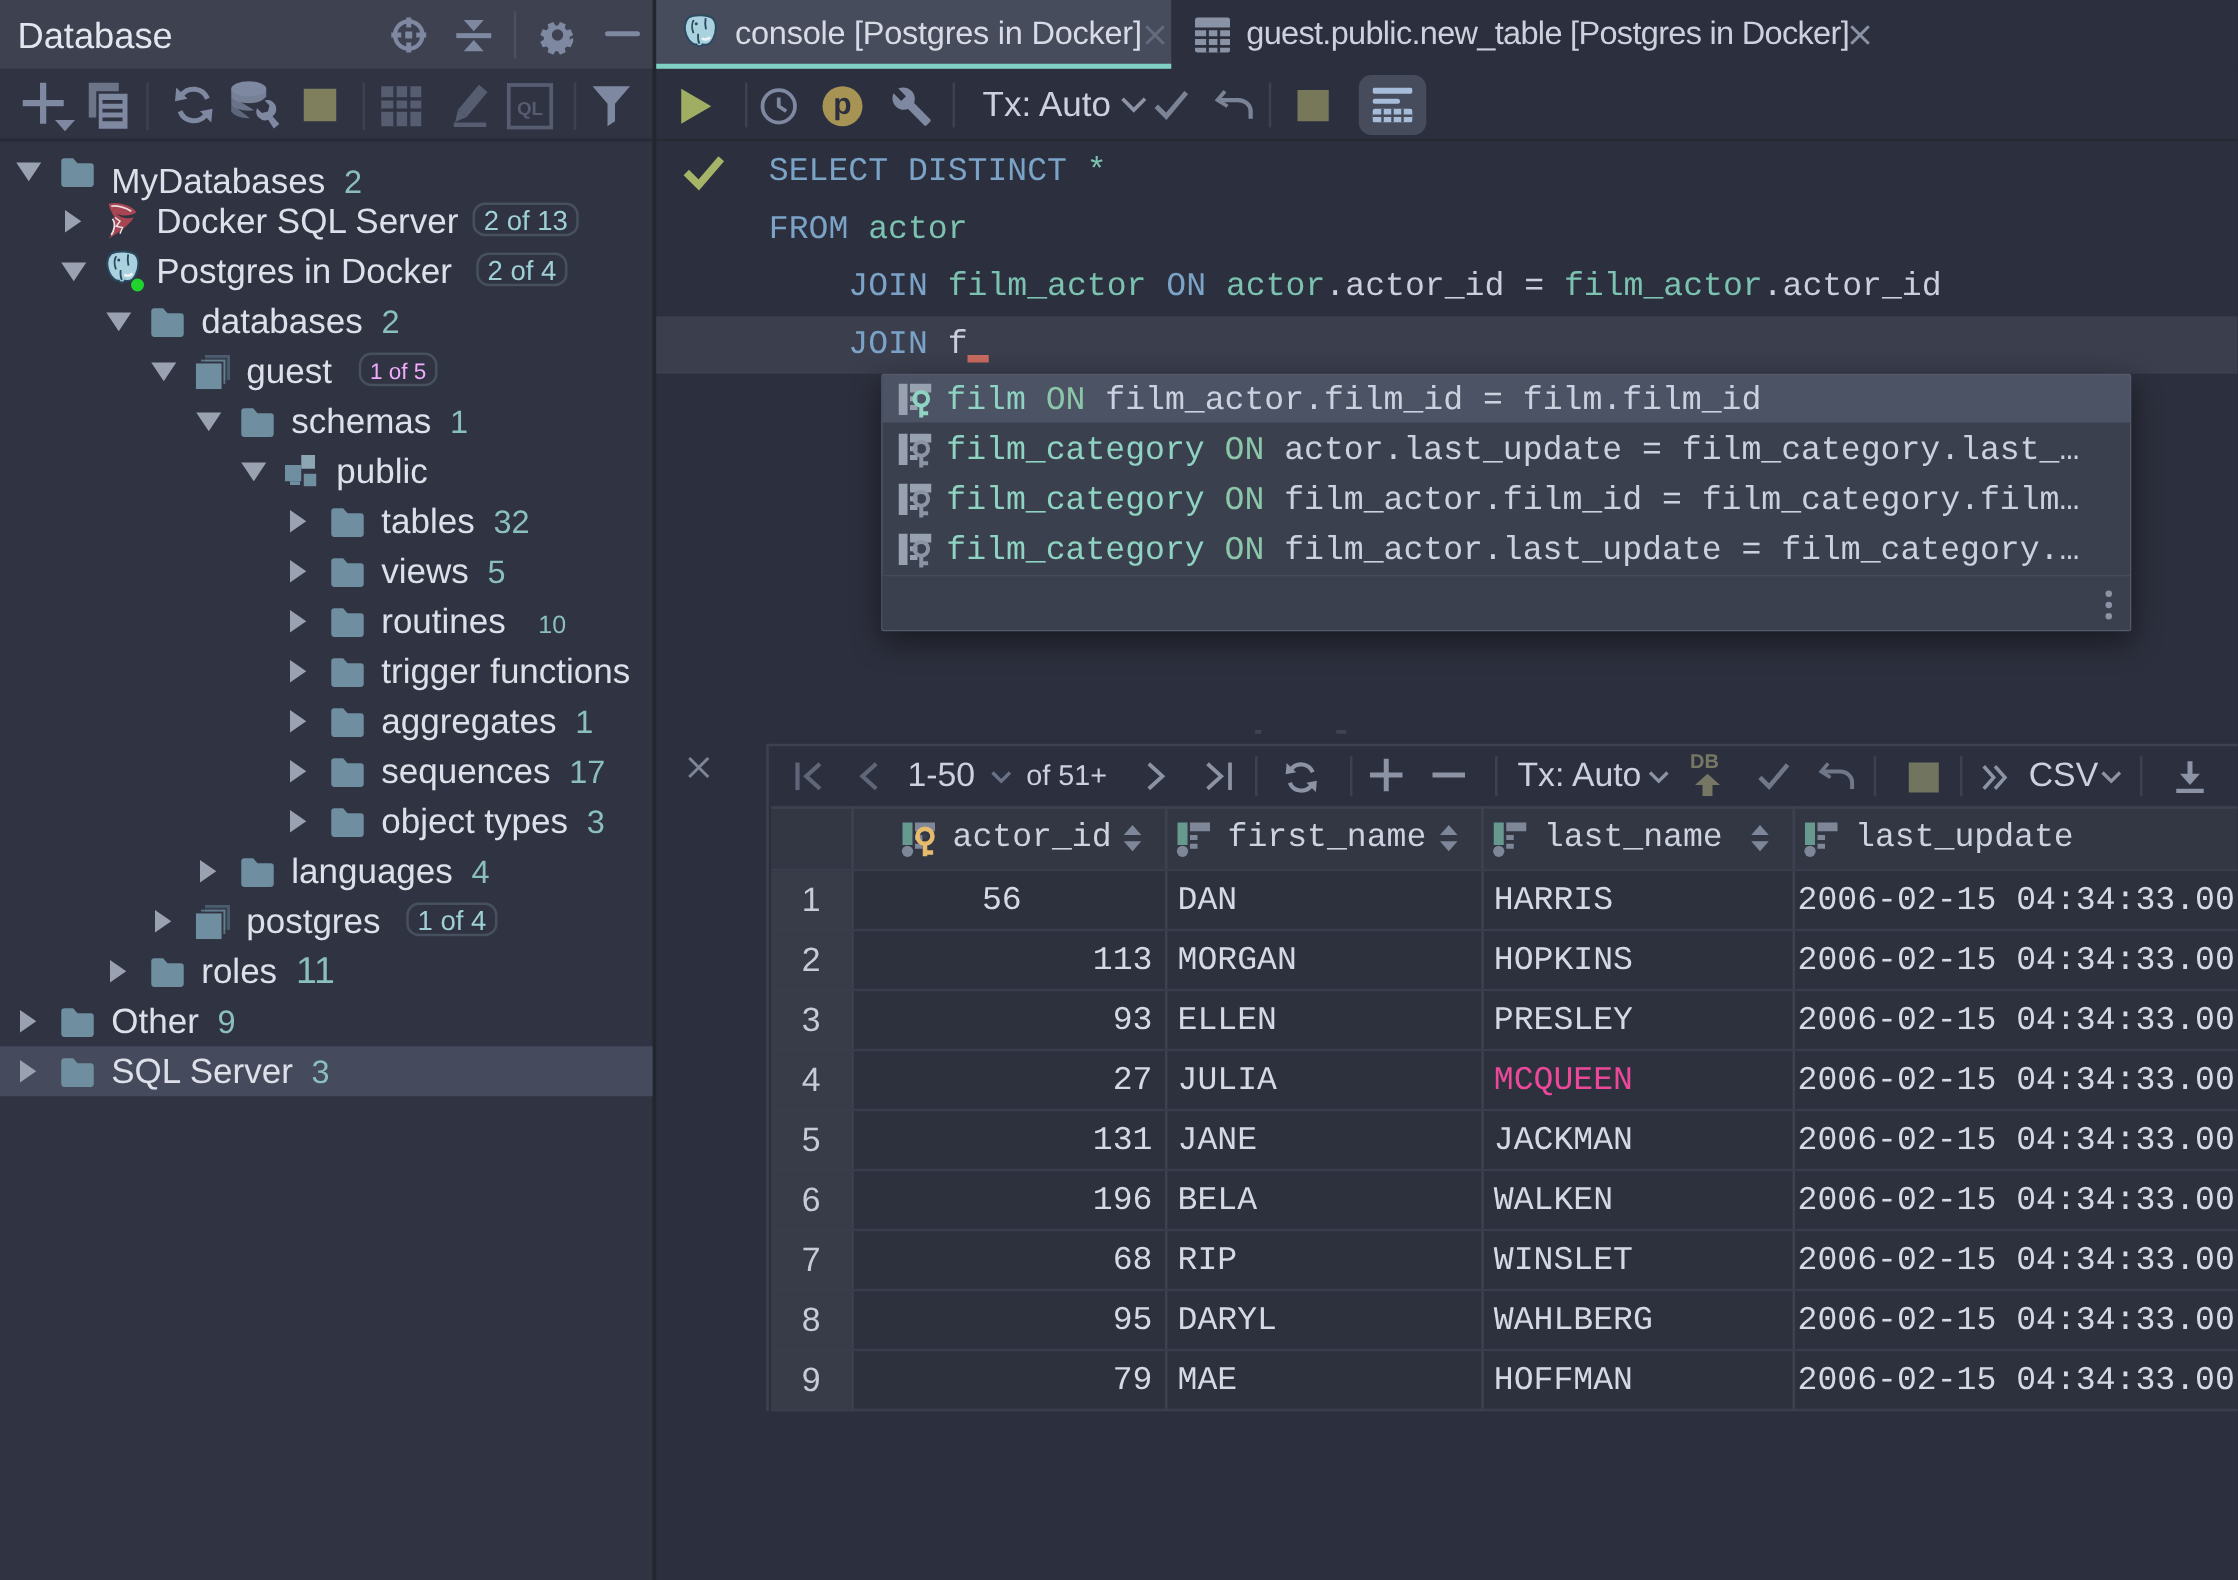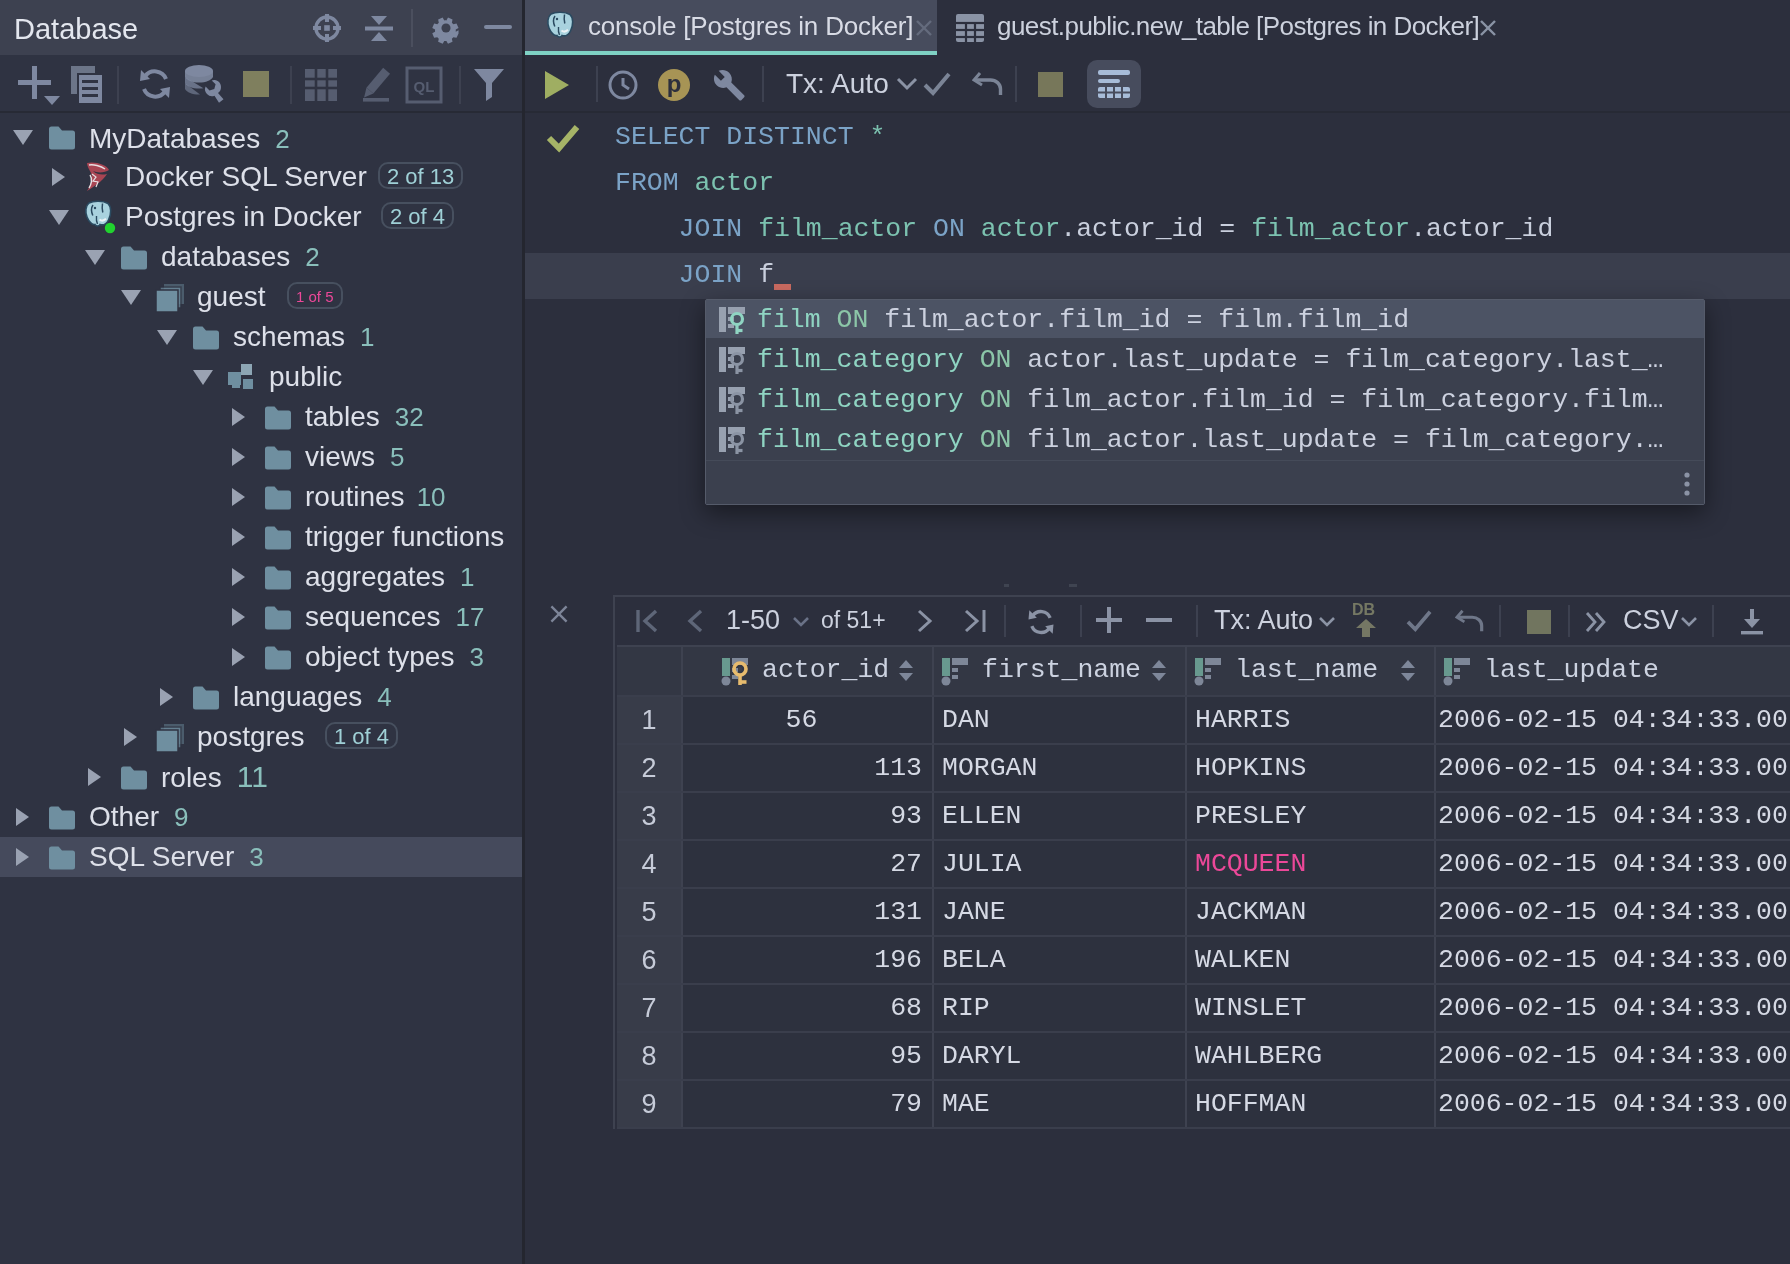--- a/index.html
+++ b/index.html
@@ -85,21 +85,21 @@
 <svg class="abs" style="left:472px;top:67px" width="34" height="36" viewBox="0 0 34 36">
 <polygon points="2,2 32,2 20,16 20,30 14,34 14,16" fill="#7e88a0"></polygon>
     </svg>
 <div class="abs" style="left:0;top:111px;width:522px;height:2px;background:#272a35;"></div>
 <svg class="abs" style="left:12px;top:129px" width="22" height="17" viewBox="0 0 22 17">
       <polygon points="1,1 21,1 11,16" fill="#9aa2b2"></polygon>
     </svg>
 <svg class="abs" style="left:47px;top:125px" width="30" height="25" viewBox="0 0 30 25">
 <path d="M2 4 a2.5 2.5 0 0 1 2.5-2.5 h7 l3.5 4 h10.5 a2.5 2.5 0 0 1 2.5 2.5 v14 a2.5 2.5 0 0 1-2.5 2.5 h-21 A2.5 2.5 0 0 1 2 22 z" fill="#6f8fa0"></path>
     </svg>
-<div class="abs" style="left:89px;top:117px;height:40px;line-height:43px;font-size:28px;white-space:nowrap;"><span style="color:#dde0e9;">MyDatabases</span><span style="color:#8abfbb;margin-left:15px;font-size:26px;">2</span></div>
+<div class="abs" style="left:89px;top:117px;height:40px;line-height:56px;font-size:28px;white-space:nowrap;"><span style="color:#dde0e9;">MyDatabases</span><span style="color:#8abfbb;margin-left:15px;font-size:26px;">2</span></div>
 <svg class="abs" style="left:51px;top:167px" width="15" height="20" viewBox="0 0 15 20">
       <polygon points="1,1 14,10 1,19" fill="#9aa2b2"></polygon>
     </svg>
 <svg class="abs" style="left:83px;top:161px" width="30" height="32" viewBox="0 0 30 32">
 <path d="M4 2 C12 0 24 4 26 9 C22 12 14 12 10 10 C14 14 20 14 24 13 C20 20 10 26 4 30 C8 24 10 18 8 12 C6 8 4 5 4 2 z" fill="#a84553"></path>
 <path d="M6 4 C10 3 18 5 22 8" stroke="#e8dfe2" stroke-width="1.4" fill="none"></path>
 <path d="M7 14 C10 18 8 24 6 27" stroke="#e8dfe2" stroke-width="1.4" fill="none"></path>
 <path d="M9 13 l4 3 l-3 4 l5 1 l-2 5" stroke="#e8dfe2" stroke-width="1.2" fill="none"></path>
     </svg>
 <div class="abs" style="left:125px;top:157px;height:40px;line-height:40px;font-size:28px;white-space:nowrap;"><span style="color:#dde0e9;">Docker SQL Server</span></div>
@@ -127,21 +127,21 @@
 <div class="abs" style="left:161px;top:237px;height:40px;line-height:40px;font-size:28px;white-space:nowrap;"><span style="color:#dde0e9;">databases</span><span style="color:#8abfbb;margin-left:15px;font-size:26px;">2</span></div>
 <svg class="abs" style="left:120px;top:289px" width="22" height="17" viewBox="0 0 22 17">
       <polygon points="1,1 21,1 11,16" fill="#9aa2b2"></polygon>
     </svg>
 <svg class="abs" style="left:155px;top:283px" width="30" height="30" viewBox="0 0 30 30">
 <rect x="9" y="1" width="20" height="20" fill="#6f8fa0" opacity="0.45"></rect>
 <rect x="5" y="4" width="21" height="21" fill="#6f8fa0" opacity="0.7" stroke="#2f3342" stroke-width="1.5"></rect>
 <rect x="1" y="7" width="22" height="22" fill="#6f8fa0" stroke="#2f3342" stroke-width="1.5"></rect>
     </svg>
 <div class="abs" style="left:197px;top:277px;height:40px;line-height:40px;font-size:28px;white-space:nowrap;"><span style="color:#dde0e9;">guest</span></div>
-<div class="abs" style="left:287px;top:282px;height:27px;line-height:26px;padding:0 7px;border:2px solid #47505f;border-radius:10px;color:#ec4899;font-size:15px;">1 of 5</div>
+<div class="abs" style="left:287px;top:282px;height:27px;line-height:26px;padding:0 7px;border:2px solid #47505f;border-radius:10px;color:#f0abfc;font-size:18px;">1 of 5</div>
 <svg class="abs" style="left:156px;top:329px" width="22" height="17" viewBox="0 0 22 17">
       <polygon points="1,1 21,1 11,16" fill="#9aa2b2"></polygon>
     </svg>
 <svg class="abs" style="left:191px;top:325px" width="30" height="25" viewBox="0 0 30 25">
 <path d="M2 4 a2.5 2.5 0 0 1 2.5-2.5 h7 l3.5 4 h10.5 a2.5 2.5 0 0 1 2.5 2.5 v14 a2.5 2.5 0 0 1-2.5 2.5 h-21 A2.5 2.5 0 0 1 2 22 z" fill="#6f8fa0"></path>
     </svg>
 <div class="abs" style="left:233px;top:317px;height:40px;line-height:40px;font-size:28px;white-space:nowrap;"><span style="color:#dde0e9;">schemas</span><span style="color:#8abfbb;margin-left:15px;font-size:26px;">1</span></div>
 <svg class="abs" style="left:192px;top:369px" width="22" height="17" viewBox="0 0 22 17">
       <polygon points="1,1 21,1 11,16" fill="#9aa2b2"></polygon>
     </svg>
@@ -165,21 +165,21 @@
 <svg class="abs" style="left:263px;top:445px" width="30" height="25" viewBox="0 0 30 25">
 <path d="M2 4 a2.5 2.5 0 0 1 2.5-2.5 h7 l3.5 4 h10.5 a2.5 2.5 0 0 1 2.5 2.5 v14 a2.5 2.5 0 0 1-2.5 2.5 h-21 A2.5 2.5 0 0 1 2 22 z" fill="#6f8fa0"></path>
     </svg>
 <div class="abs" style="left:305px;top:437px;height:40px;line-height:40px;font-size:28px;white-space:nowrap;"><span style="color:#dde0e9;">views</span><span style="color:#8abfbb;margin-left:15px;font-size:26px;">5</span></div>
 <svg class="abs" style="left:231px;top:487px" width="15" height="20" viewBox="0 0 15 20">
       <polygon points="1,1 14,10 1,19" fill="#9aa2b2"></polygon>
     </svg>
 <svg class="abs" style="left:263px;top:485px" width="30" height="25" viewBox="0 0 30 25">
 <path d="M2 4 a2.5 2.5 0 0 1 2.5-2.5 h7 l3.5 4 h10.5 a2.5 2.5 0 0 1 2.5 2.5 v14 a2.5 2.5 0 0 1-2.5 2.5 h-21 A2.5 2.5 0 0 1 2 22 z" fill="#6f8fa0"></path>
     </svg>
-<div class="abs" style="left:305px;top:477px;height:40px;line-height:40px;font-size:28px;white-space:nowrap;"><span style="color:#dde0e9;">routines</span><span style="color:#8abfbb;margin-left:12px;font-size:26px;">10</span></div>
+<div class="abs" style="left:305px;top:477px;height:40px;line-height:40px;font-size:28px;white-space:nowrap;"><span style="color:#dde0e9;">routines</span><span style="color:#8abfbb;margin-left:26px;font-size:20px;">10</span></div>
 <svg class="abs" style="left:231px;top:527px" width="15" height="20" viewBox="0 0 15 20">
       <polygon points="1,1 14,10 1,19" fill="#9aa2b2"></polygon>
     </svg>
 <svg class="abs" style="left:263px;top:525px" width="30" height="25" viewBox="0 0 30 25">
 <path d="M2 4 a2.5 2.5 0 0 1 2.5-2.5 h7 l3.5 4 h10.5 a2.5 2.5 0 0 1 2.5 2.5 v14 a2.5 2.5 0 0 1-2.5 2.5 h-21 A2.5 2.5 0 0 1 2 22 z" fill="#6f8fa0"></path>
     </svg>
 <div class="abs" style="left:305px;top:517px;height:40px;line-height:40px;font-size:28px;white-space:nowrap;"><span style="color:#dde0e9;">trigger functions</span></div>
 <svg class="abs" style="left:231px;top:567px" width="15" height="20" viewBox="0 0 15 20">
       <polygon points="1,1 14,10 1,19" fill="#9aa2b2"></polygon>
     </svg>

